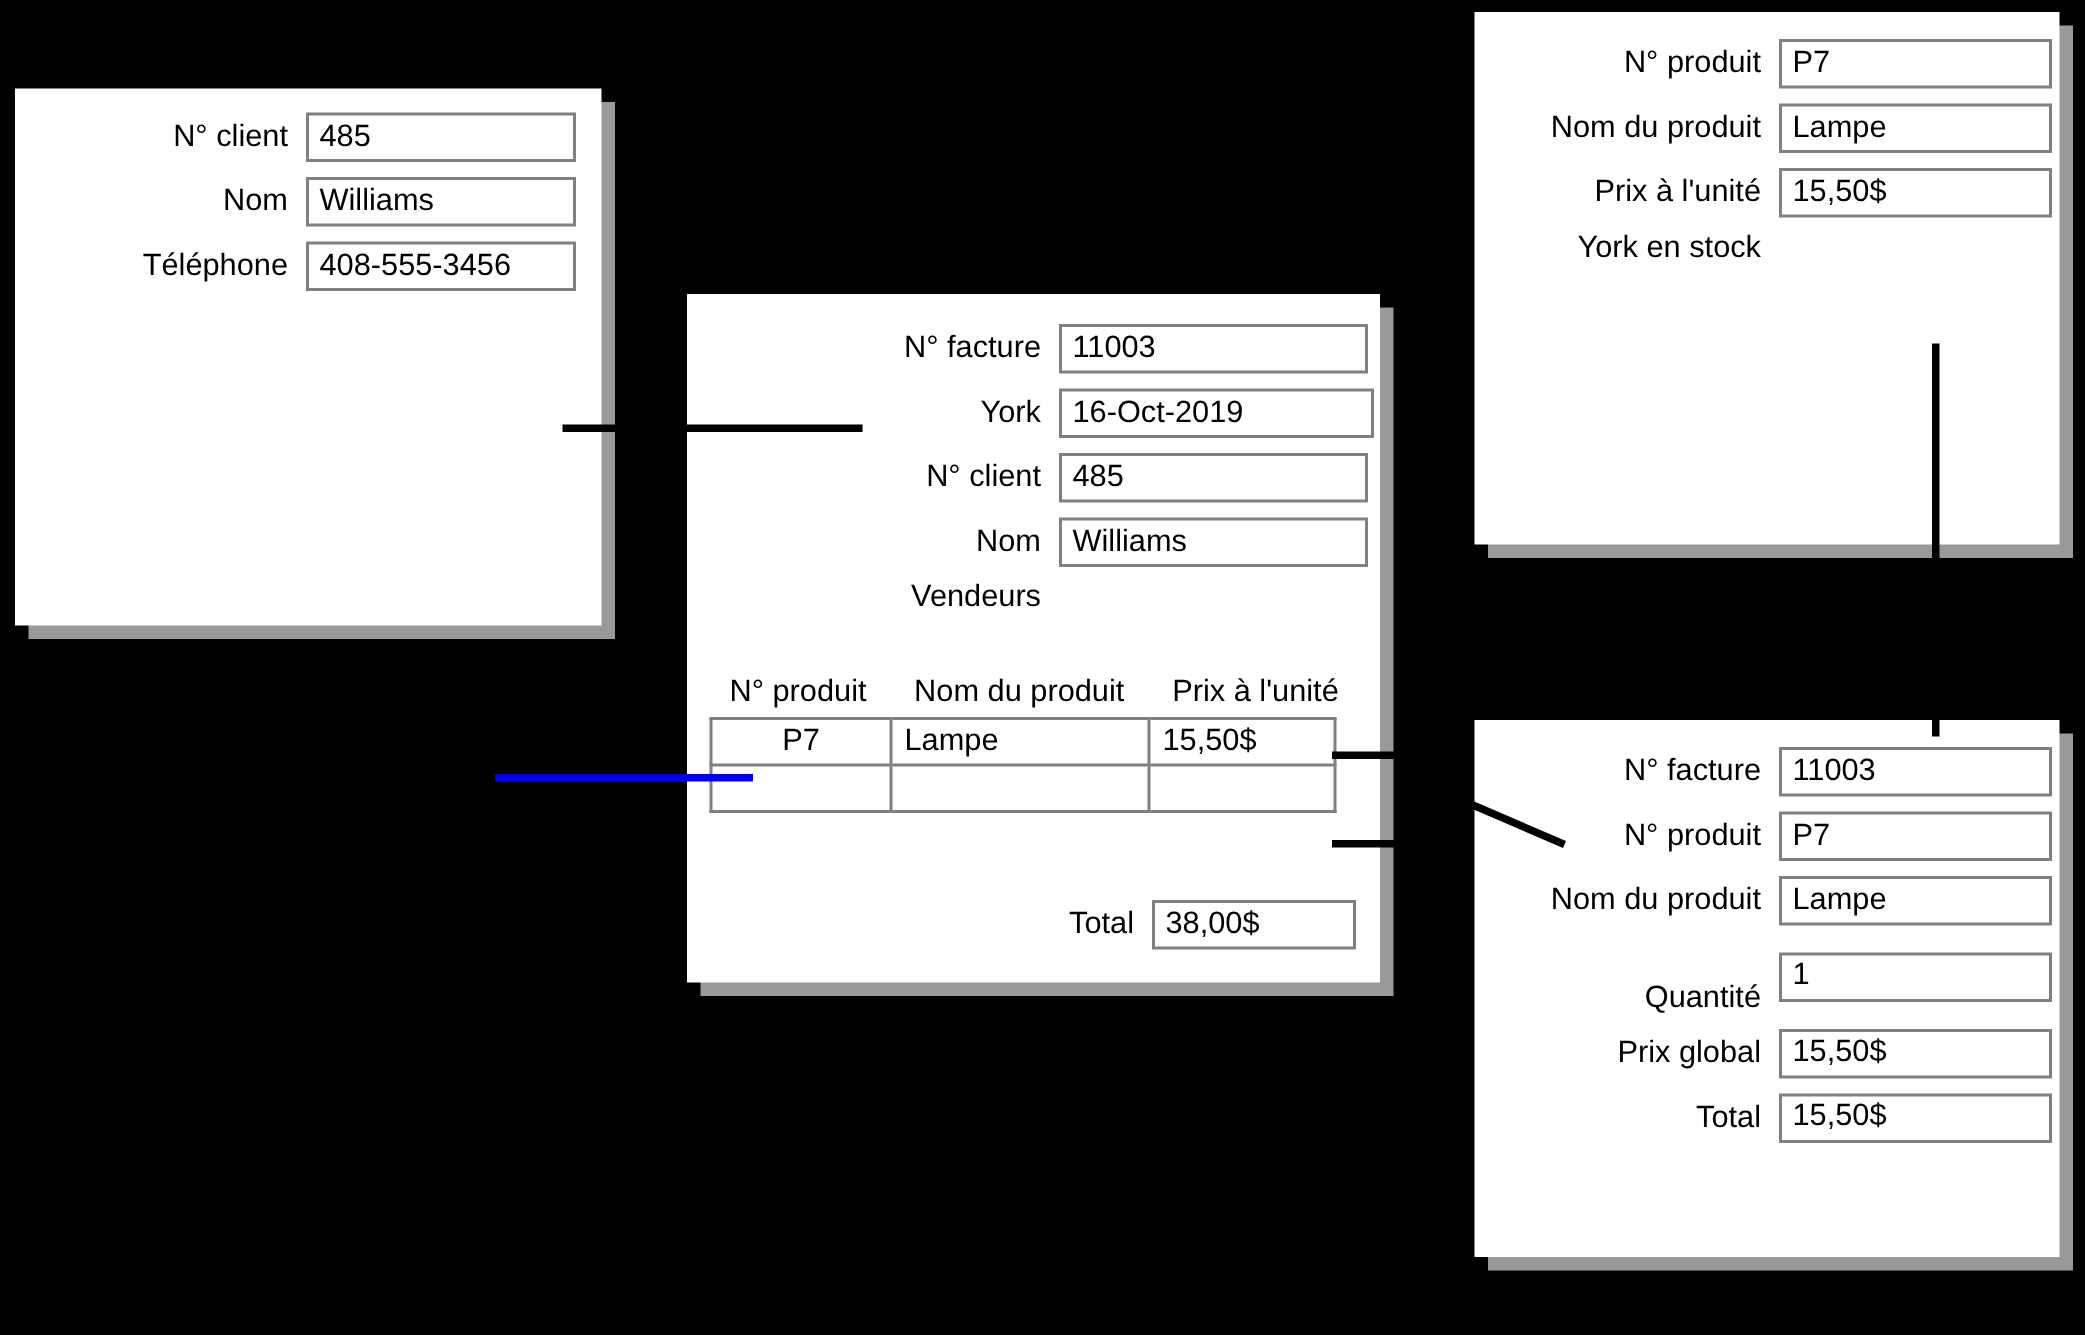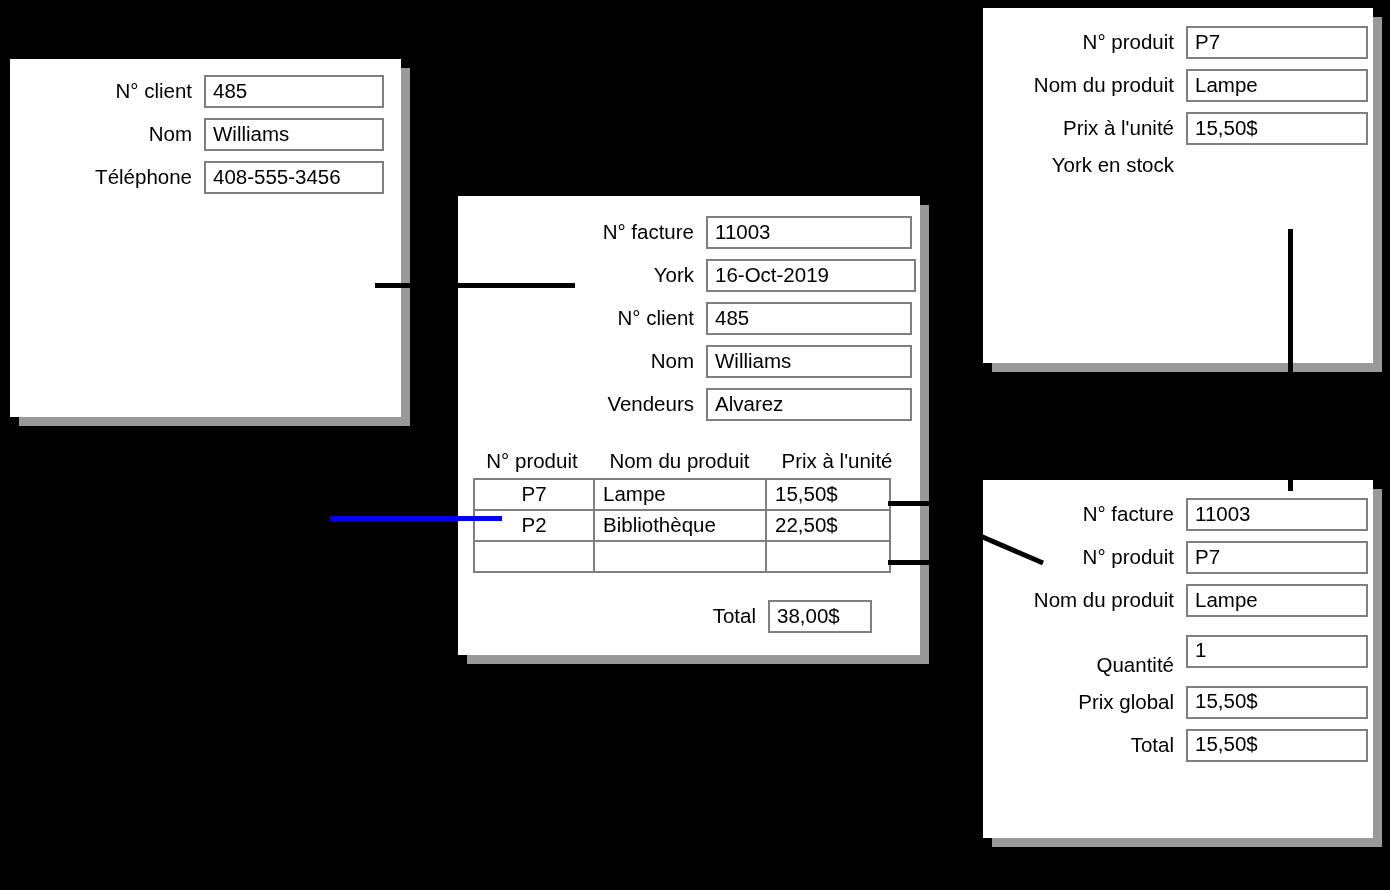--- a/index.html
+++ b/index.html
@@ -172,54 +172,48 @@
         <div class="fld" style="width:206px;">485</div>
       </div>
 
       <div class="row">
         <div class="lbl" style="width:220px;">Nom</div>
         <div class="fld" style="width:206px;">Williams</div>
       </div>
 
       <div class="row">
         <div class="lbl" style="width:220px;">Vendeurs</div>
-        <div class="fld" style="width:206px;">Alvarez</div>
       </div>
 
     </div>
 
     <div class="tbl-head" style="left:14px; top:253px;">
       <div style="width:120px;">N° produit</div>
       <div style="width:175px;">Nom du produit</div>
       <div style="width:140px;">Prix à l'unité</div>
     </div>
 
     <table class="tbl" style="left:15px; top:282px; width:416px;">
       <tbody>
           <tr>
         <td class="c" style="width:120px;">P7</td>
         <td class="l" style="width:172px;">Lampe</td>
         <td class="l" style="width:124px;">15,50$</td>
       </tr>
       <tr>
-        <td class="c">P2</td>
-        <td class="l">Bibliothèque</td>
-        <td class="l">22,50$</td>
-      </tr>
-      <tr>
         <td class="c"></td>
         <td class="l"></td>
         <td class="l"></td>
       </tr>
     </tbody>
       </table>
 
     <div class="row" style="position:absolute; left:16px; top:404px;">
       <div class="lbl" style="width:282px;">Total</div>
-      <div class="fld" style="width:104px;">38,00$</div>
+      <div class="fld" style="width:136px;">38,00$</div>
     </div>
 
   </div>
 
   <div class="card" style="left:983px; top:8px; width:390px; height:355px;">
     <div class="form" style="left:5px; top:18px;">
 
       <div class="row">
         <div class="lbl" style="width:186px;">N° produit</div>
         <div class="fld" style="width:182px;">P7</div>

